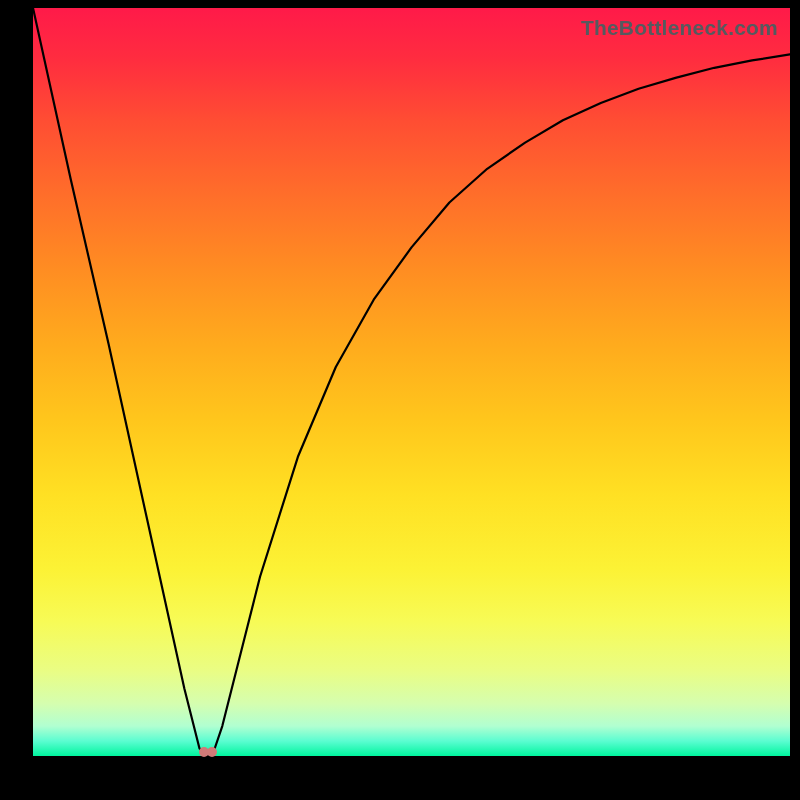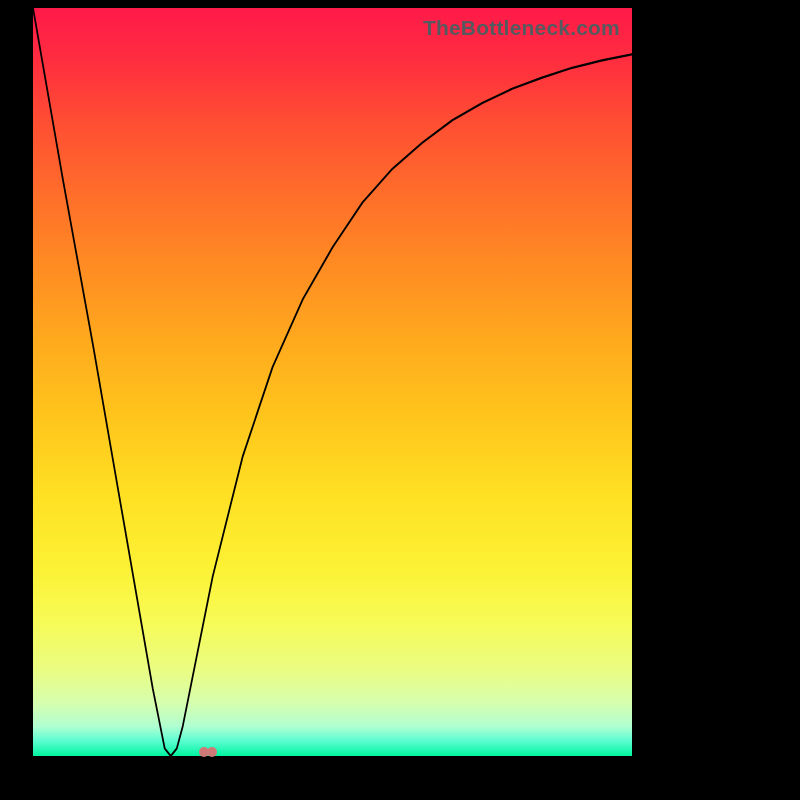--- a/index.html
+++ b/index.html
@@ -13,21 +13,21 @@
   .frame {
     position: relative;
     width: 800px;
     height: 800px;
     background: #000;
   }
   .plot-area {
     position: absolute;
     left: 33px;
     top: 8px;
-    width: 599px;
+    width: 757px;
     height: 748px;
     background: linear-gradient(to bottom,
       #ff1a49 0%,
       #ff2d3f 7%,
       #ff4d33 15%,
       #ff6e2a 25%,
       #ff8d22 35%,
       #ffab1d 45%,
       #ffc61c 55%,
       #ffe023 65%,

